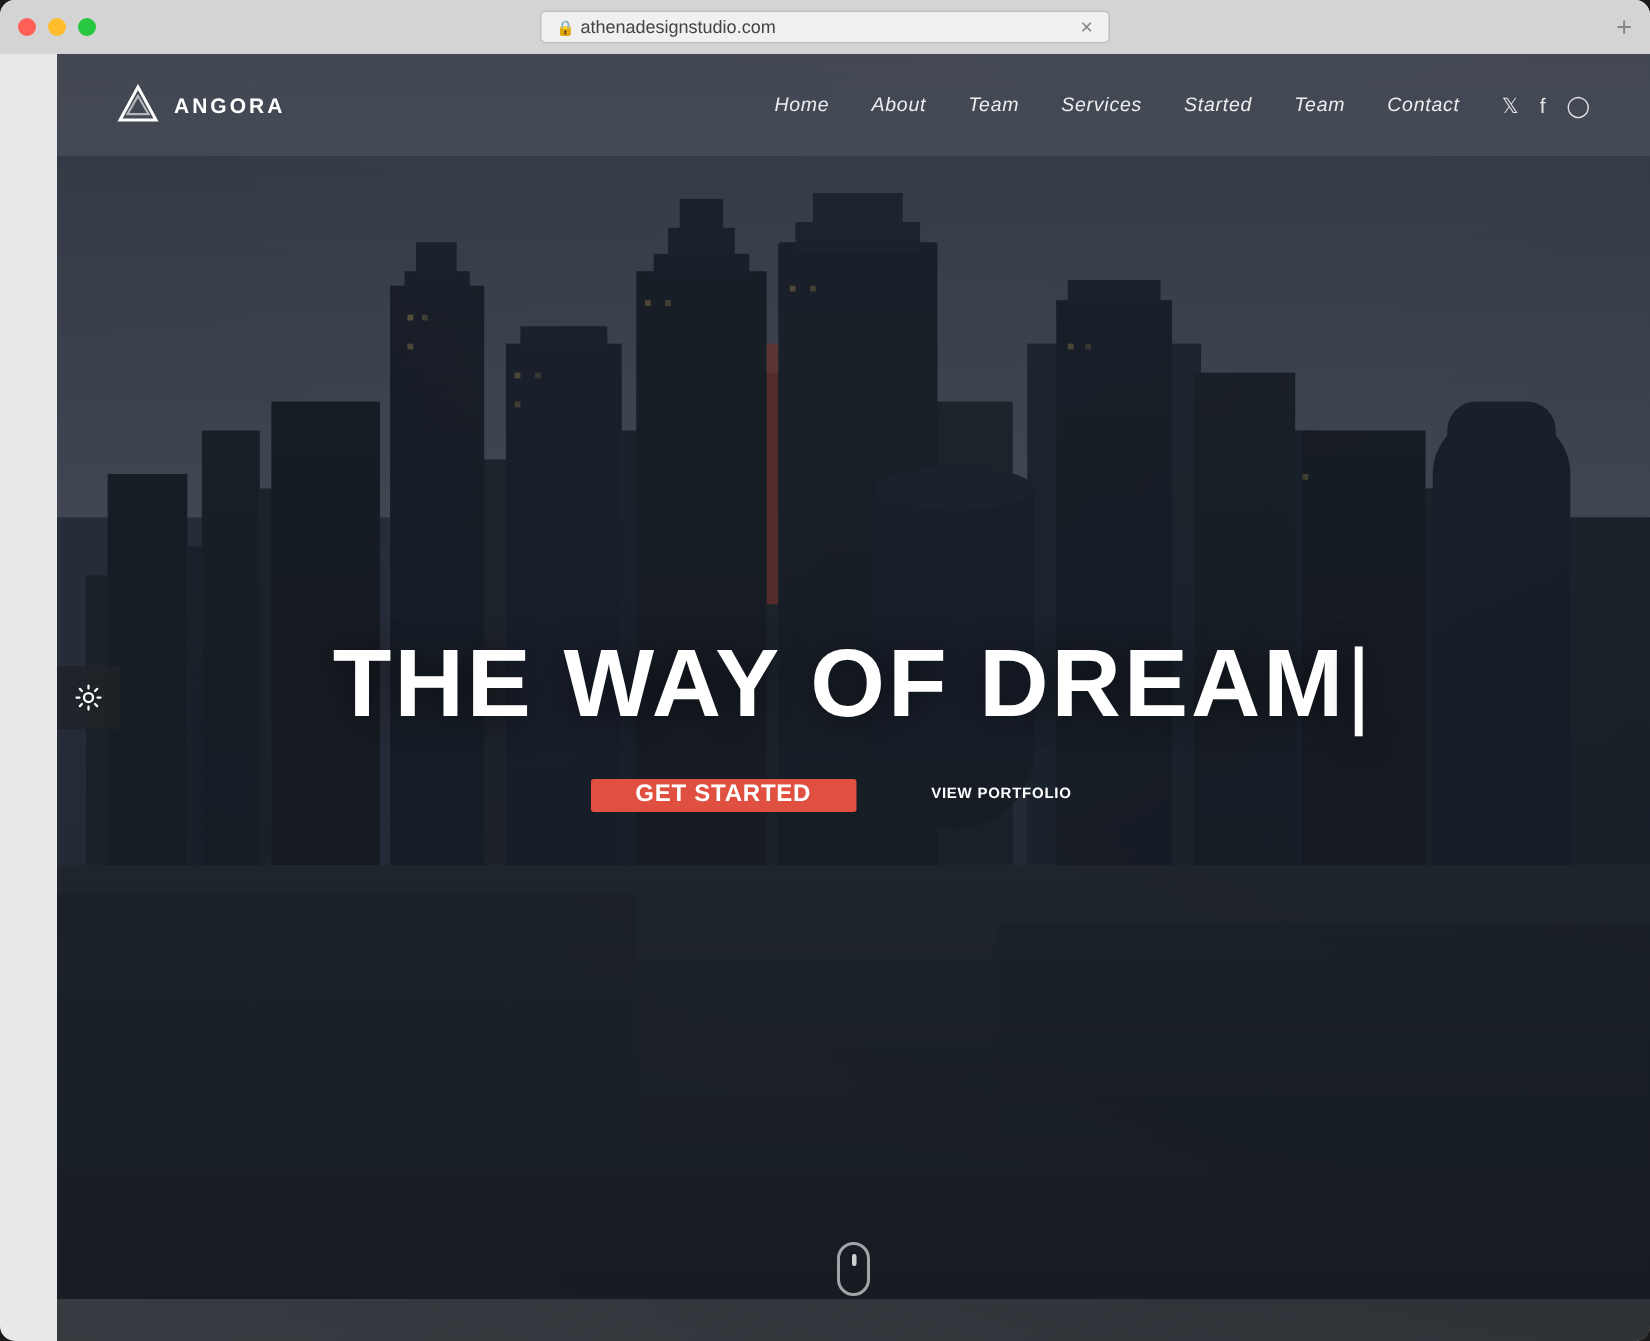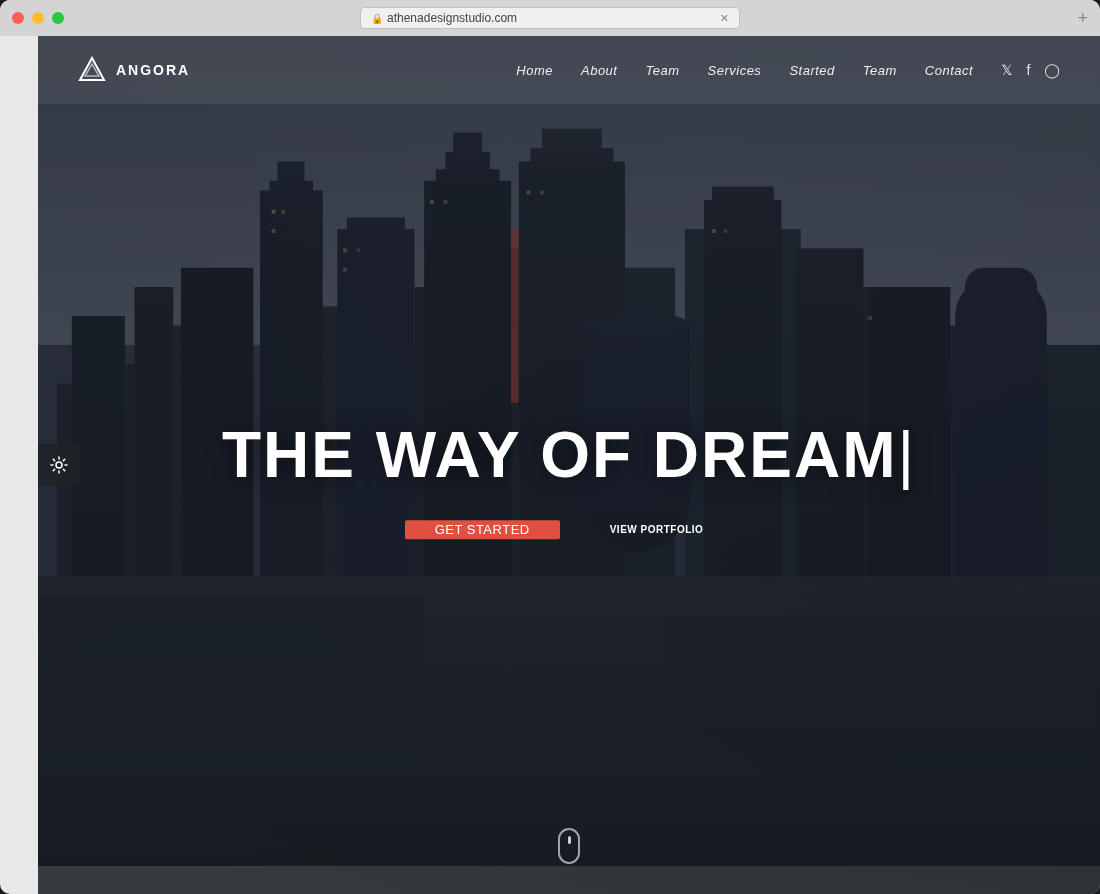--- a/index.html
+++ b/index.html
@@ -222,22 +222,22 @@
       display: flex;
       align-items: center;
       justify-content: center;
       gap: 20px;
     }
 
     .btn-primary {
       background: #e05040;
       color: white;
       padding: 2px 30px;
-      font-size: 13px;
-      font-weight: 400;
+      font-size: 16px;
+      font-weight: 700;
       letter-spacing: 0.5px;
       border: none;
       cursor: pointer;
       text-transform: uppercase;
       border-radius: 2px;
     }
 
     .btn-secondary {
       background: transparent;
       color: white;

